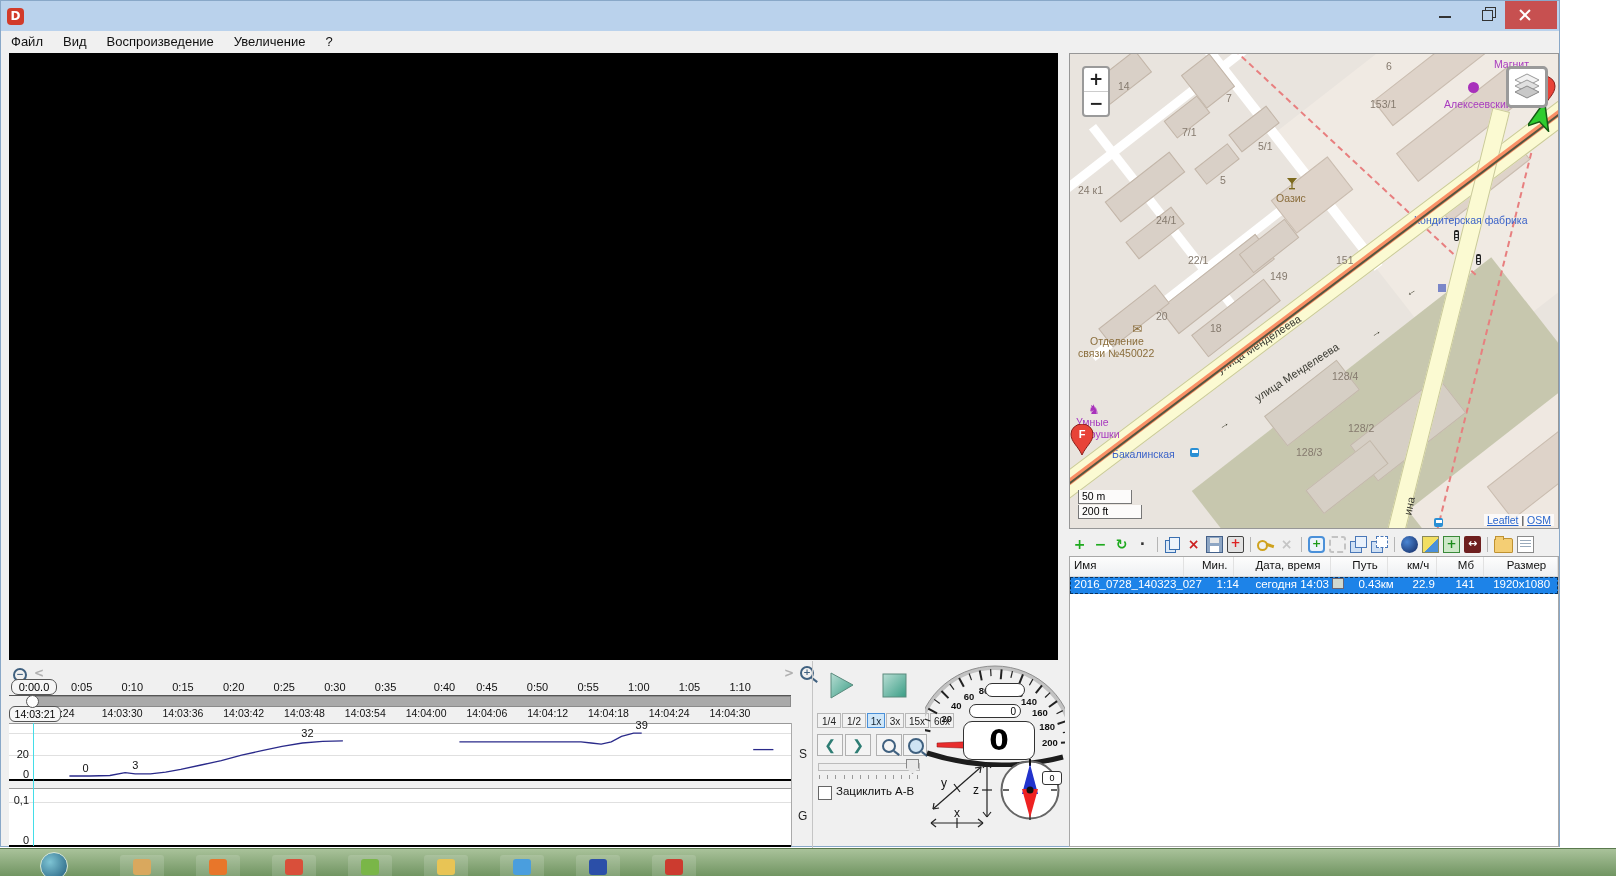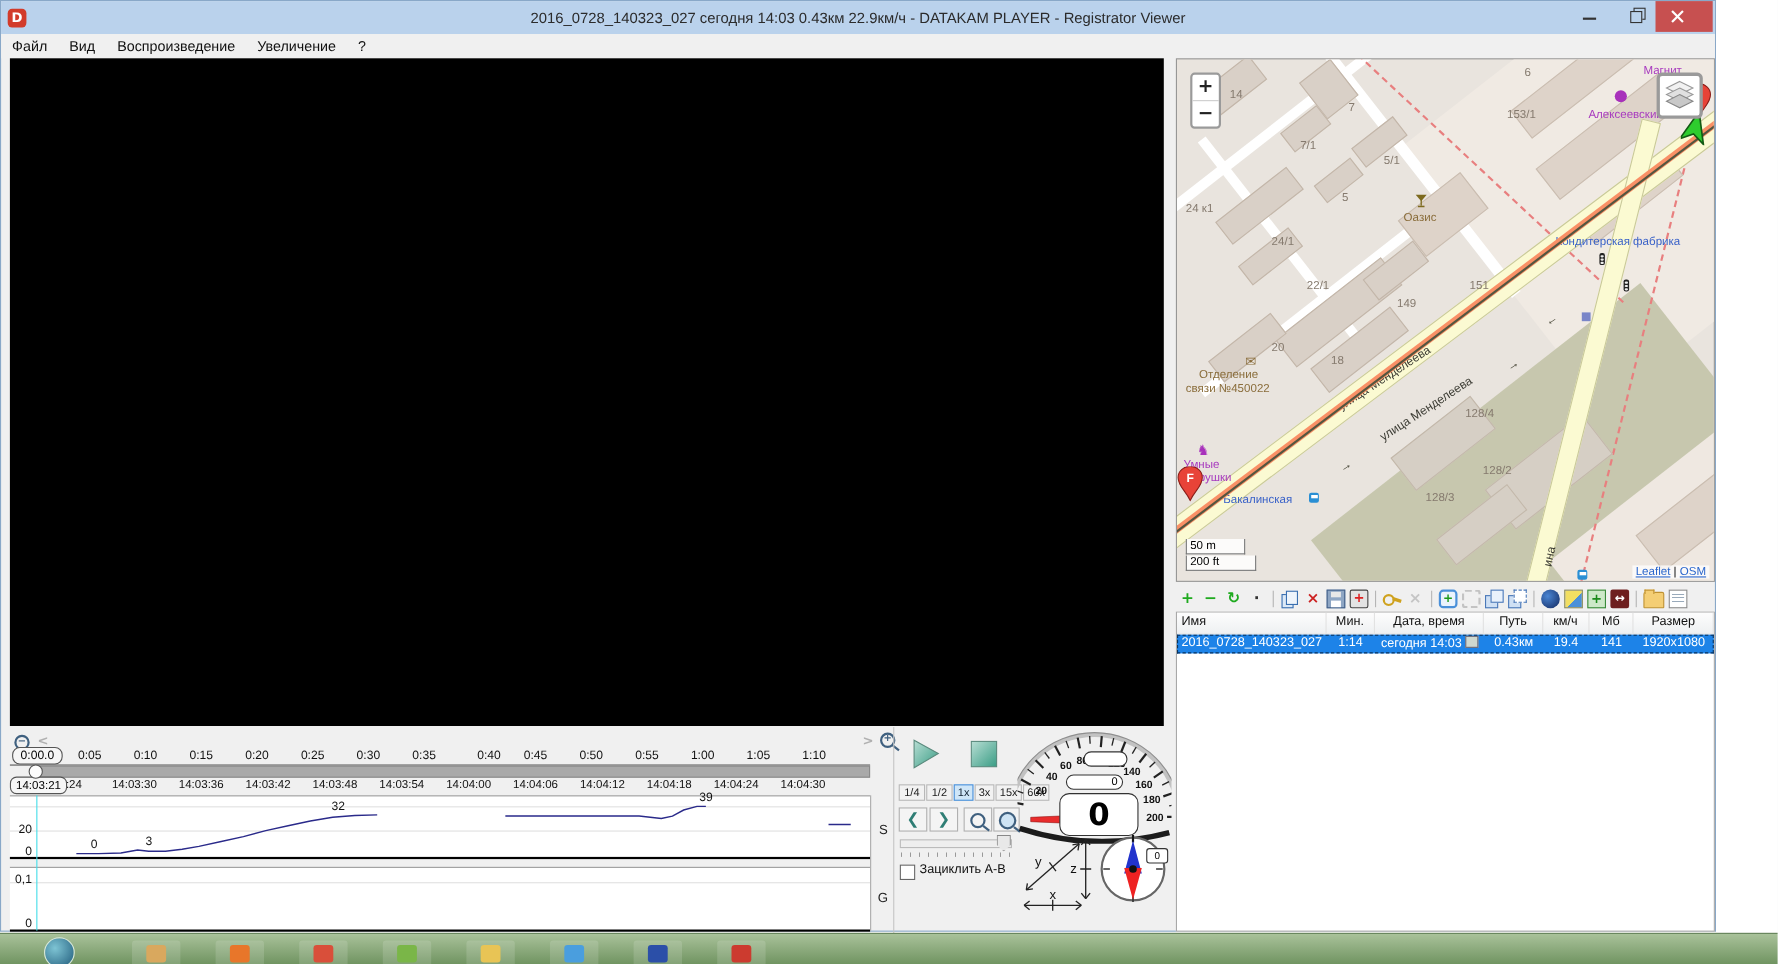--- a/index.html
+++ b/index.html
@@ -70,21 +70,21 @@
   .tbi-map-chart{background:linear-gradient(135deg,#f2df62 55%,#4a90d9 55%);border:1px solid #8a8a5a;box-sizing:border-box;}
   .tbi-map-add{background:#cde8c8;border:1px solid #3a8a3a;box-sizing:border-box;color:#1a8a1a;font:bold 12px/14px "DejaVu Sans",sans-serif;}
   .tbi-export{background:#6e1f1f;border-radius:2px;color:#fff;font:bold 11px/16px "DejaVu Sans",sans-serif;}
   .tbi-folder{background:#f4ce74;border:1px solid #bf9232;border-radius:2px 2px 1px 1px;margin-top:2px;height:13px;}
   .tbi-folder::before{content:"";position:absolute;left:0;top:-3px;width:7px;height:3px;background:#f4ce74;border:1px solid #bf9232;border-bottom:none;}
   .tbi-report{background:#fff;border:1px solid #8a8a8a;box-sizing:border-box;}
   .tbi-report::before{content:"";position:absolute;left:2px;top:3px;width:11px;height:9px;
     background:repeating-linear-gradient(#9ab 0 1px,transparent 1px 3px);}
   
   #filelist{position:absolute;left:1068px;top:555px;width:490px;height:291px;background:#fff;border:1px solid #a8a8a8;box-sizing:border-box;}
-  #fl-head{display:flex;height:19px;background:linear-gradient(#fdfdfd,#eef0f2);border-bottom:1px solid #d8d8d8;font-size:11.5px;color:#111;}
+  #fl-head{display:flex;height:19px;background:linear-gradient(#fdfdfd,#eef0f2);border-bottom:1px solid #d8d8d8;font-size:11.5px;color:#111;gap:12px;}
   .fl-hcell{border-right:1px solid #e2e2e2;box-sizing:border-box;padding:2px 4px;text-align:center;overflow:hidden;white-space:nowrap;}
   #fl-row{display:flex;height:17px;background:#1d83e8;color:#fff;font-size:11.5px;outline:1px dashed #08335e;outline-offset:-1px;}
   .fl-cell{box-sizing:border-box;padding:1px 4px;text-align:center;overflow:hidden;white-space:nowrap;}
   .dt-icon{display:inline-block;width:10px;height:9px;background:#cfd8cf;border:1px solid #667;margin-left:3px;vertical-align:-1px;}
   .magico{position:absolute;width:10px;height:10px;border:2px solid #3f607f;border-radius:50%;font:bold 9px/9px "DejaVu Sans",sans-serif;text-align:center;color:#3f607f;}
   .magico::after{content:"";position:absolute;width:7px;height:2px;background:#3f607f;right:-6px;bottom:-3px;transform:rotate(38deg);}
   .tl-arrow{position:absolute;font:bold 12px/12px "DejaVu Sans",sans-serif;color:#b0b0b0;}
   #posbox{position:absolute;left:10px;top:678px;width:44px;height:14px;border:1px solid #555;border-radius:7px;background:#f6f6f6;
     font-size:11px;text-align:center;line-height:14px;}
   #tickrow{position:absolute;left:8px;top:679px;width:782px;height:15px;font-size:11px;color:#111;border-bottom:1px solid #555;}
@@ -134,21 +134,20 @@
   .tb-icon span{position:absolute;left:13px;top:4px;width:18px;height:16px;border-radius:3px;display:block;}
   svg text{font-family:"Liberation Sans","DejaVu Sans",sans-serif;}
 </style>
 </head>
 <body>
 
 <div id="window">
 
   <div id="titlebar">
     <div id="appicon">D</div>
-    <div id="titletext">2016_0728_140323_027    сегодня 14:03    0.43км    22.9км/ч  -  DATAKAM PLAYER - Registrator Viewer</div>
     <div class="wbtn" id="btn-min"></div>
     <div class="wbtn" id="btn-max"></div>
     <div class="wbtn" id="btn-close"></div>
   </div>
 
   <div id="menubar"><span class="menu-item">Файл</span><span class="menu-item">Вид</span><span class="menu-item">Воспроизведение</span><span class="menu-item">Увеличение</span><span class="menu-item">?</span></div>
 
   <div id="video"></div>
 
   <div id="map">
@@ -310,21 +309,21 @@
         <div class="fl-hcell" style="width: 58px;">Путь</div>
         <div class="fl-hcell" style="width: 46px;">км/ч</div>
         <div class="fl-hcell" style="width: 44px;">Мб</div>
         <div class="fl-hcell" style="width: 80px;">Размер</div>
       </div>
     <div id="fl-row">
         <div class="fl-cell" style="width: 150px; text-align: left;">2016_0728_140323_027</div>
         <div class="fl-cell" style="width: 48px;">1:14</div>
         <div class="fl-cell" style="width: 110px;">сегодня 14:03<span class="dt-icon"></span></div>
         <div class="fl-cell" style="width: 58px;">0.43км</div>
-        <div class="fl-cell" style="width: 46px;">19.4</div>
+        <div class="fl-cell" style="width: 46px;">22.9</div>
         <div class="fl-cell" style="width: 44px;">141</div>
         <div class="fl-cell" style="width: 80px;">1920x1080</div>
       </div>
   </div>
 
   <span class="magico" style="left:12px;top:667px;">−</span>
   <span class="tl-arrow" style="left:33px;top:666px;">&lt;</span>
   <span class="tl-arrow" style="left:783px;top:666px;">&gt;</span>
   <span class="magico" style="left:799px;top:665px;">+</span>
   <div id="posbox">0:00.0</div>

